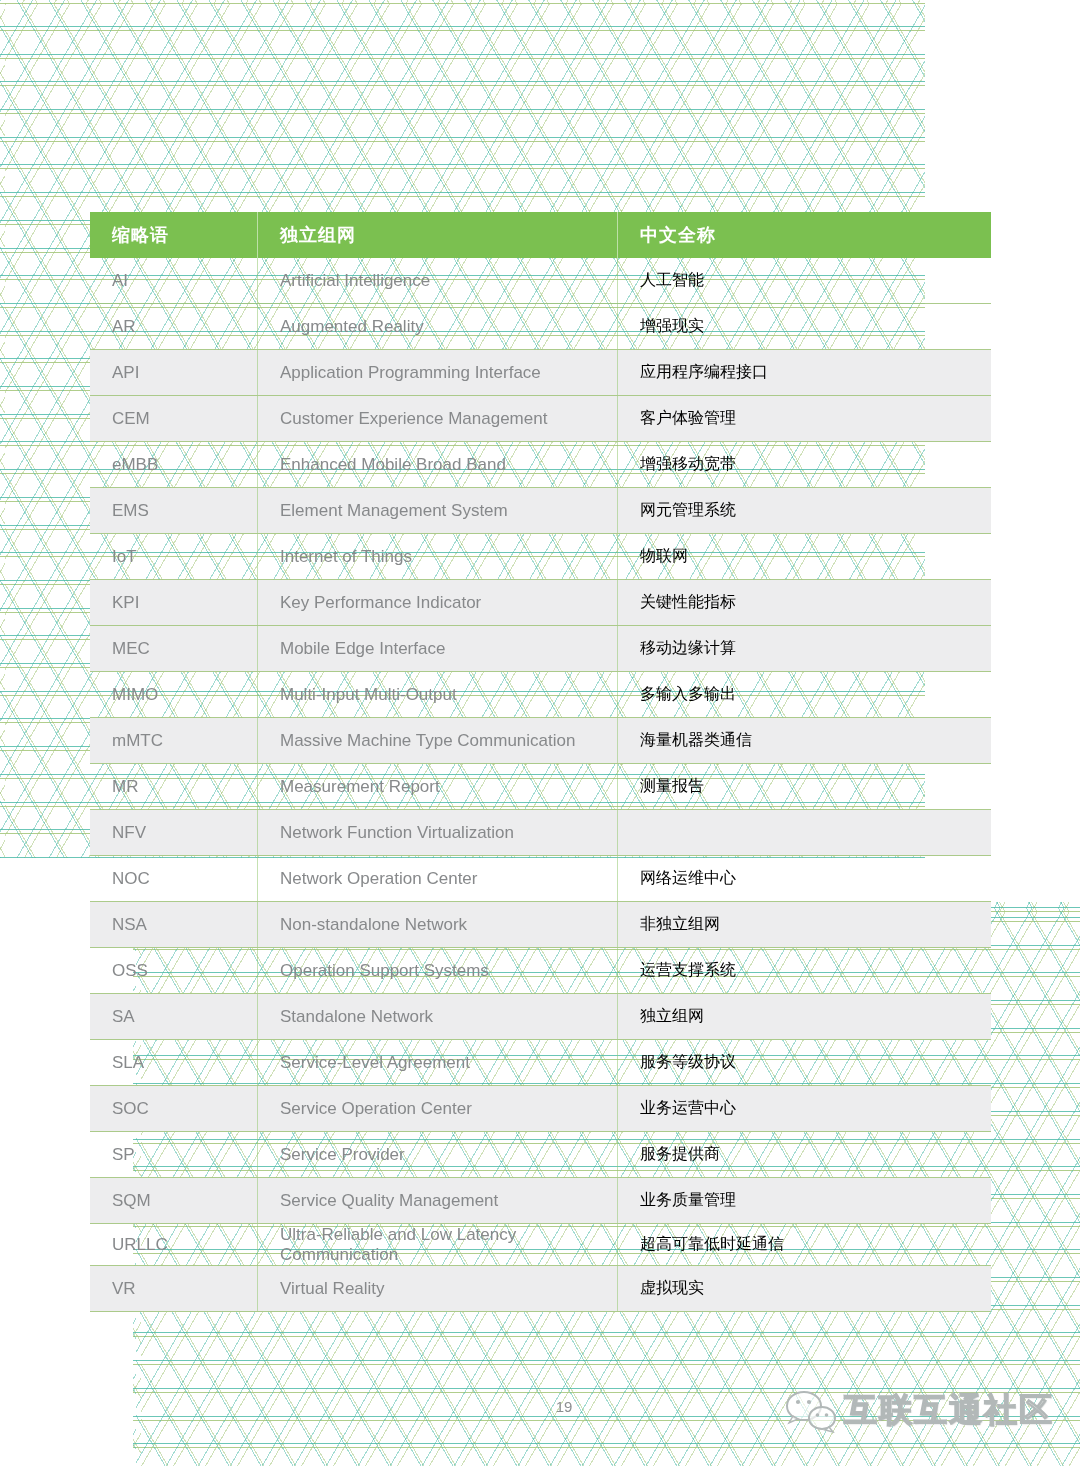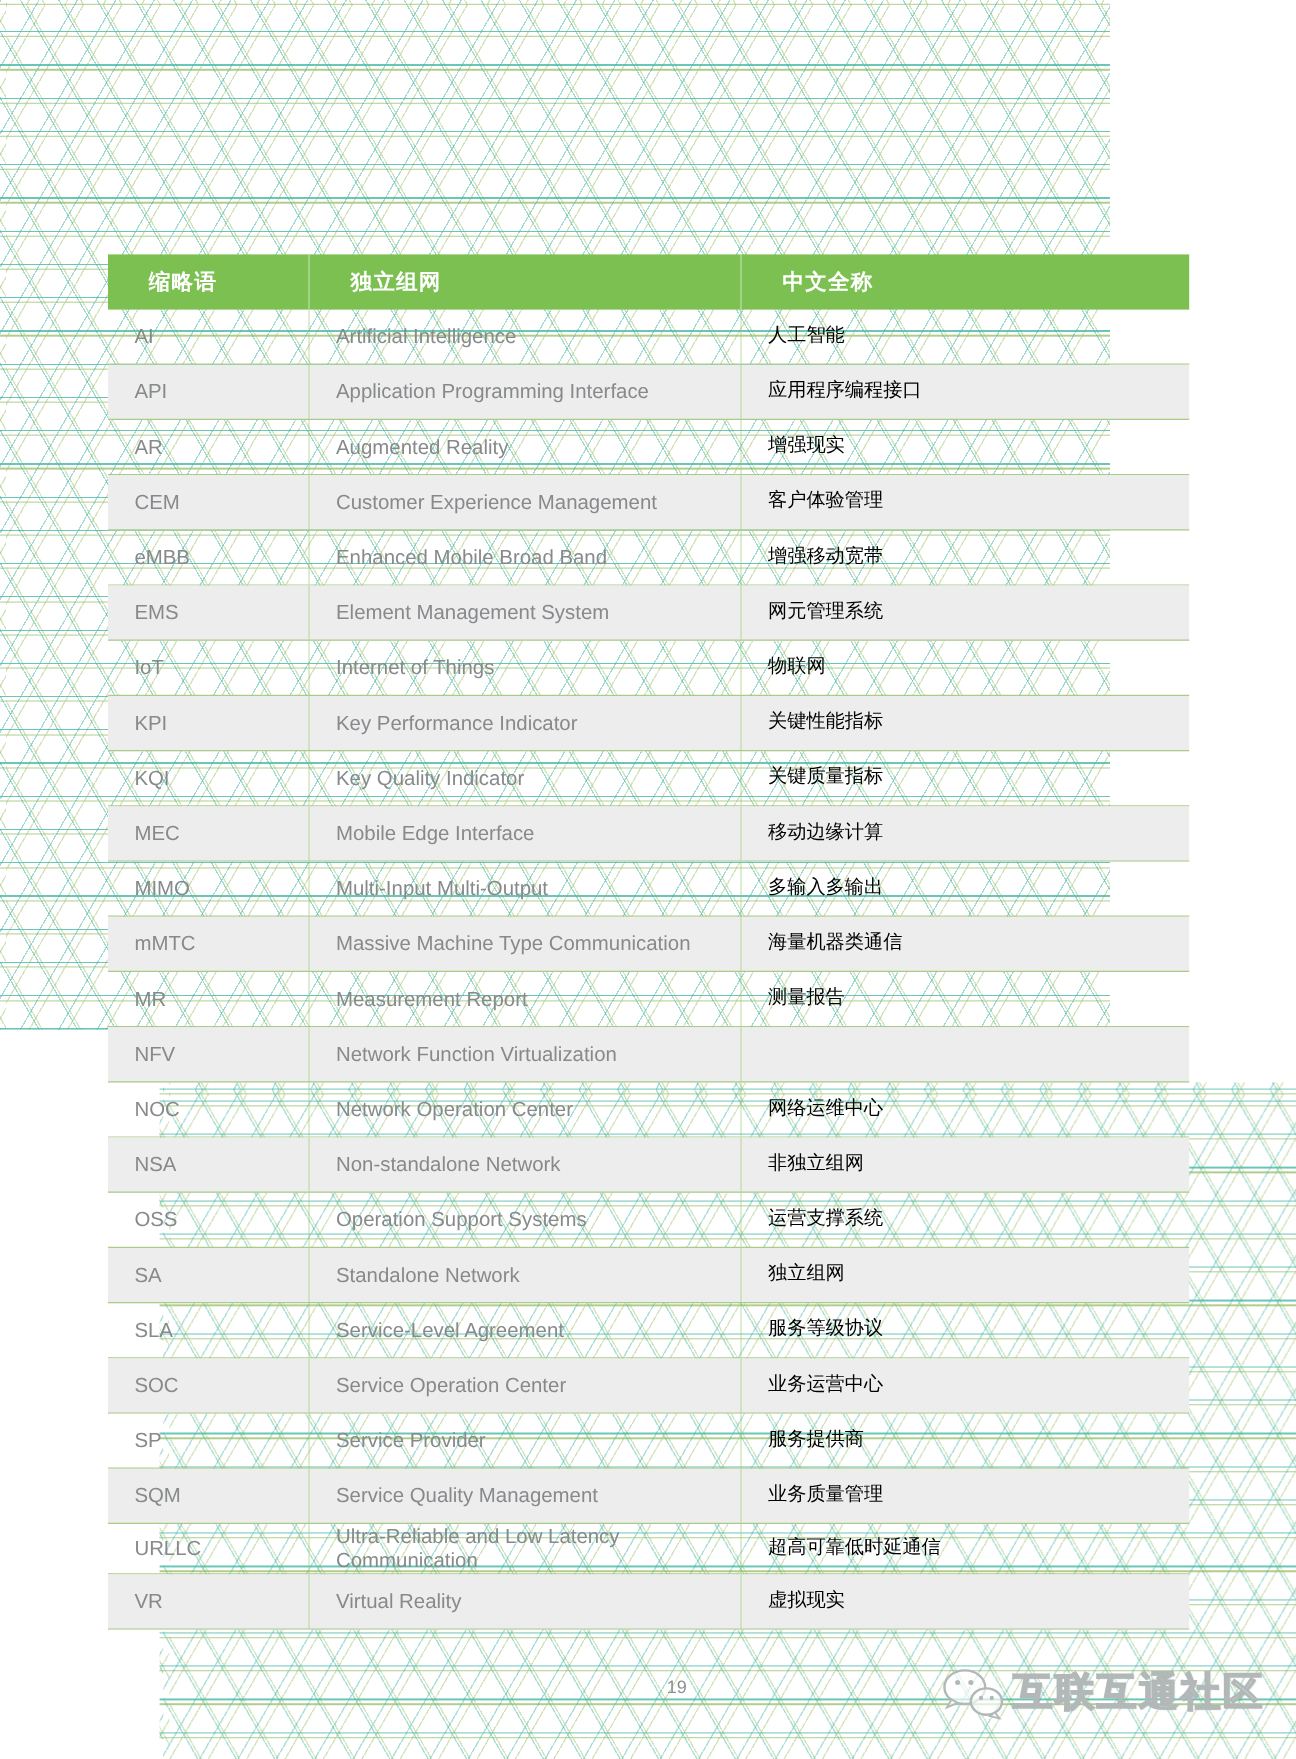--- a/index.html
+++ b/index.html
@@ -32,21 +32,21 @@
   .glossary {
     position:absolute; left:90px; top:212px; width:901px;
   }
   .thead {
     display:flex; height:46px;
     background:#7bc050;
   }
   .th {
     box-sizing:border-box;
     display:flex; align-items:center;
-    padding-left:34px;
+    padding-left:22px;
     color:#ffffff; font-weight:bold; font-size:18px;
     letter-spacing:1px;
   }
   .th:nth-child(1){ width:168px; border-right:1px solid rgba(255,255,255,0.5); }
   .th:nth-child(2){ width:360px; border-right:1px solid rgba(255,255,255,0.5); }
   .th:nth-child(3){ width:373px; }
 
   .row {
     display:flex; height:46px;
     box-sizing:border-box;
@@ -95,30 +95,30 @@
     <div class="th">缩略语</div>
     <div class="th">独立组网</div>
     <div class="th">中文全称</div>
   </div>
   <div id="tbody">
       <div class="row clear">
         <div class="cell c-abbr">AI</div>
         <div class="cell c-en">Artificial Intelligence</div>
         <div class="cell c-zh">人工智能</div>
       </div>
+      <div class="row clear">
+        <div class="cell c-abbr">AR</div>
+        <div class="cell c-en">Augmented Reality</div>
+        <div class="cell c-zh">增强现实</div>
+      </div>
       <div class="row gray">
         <div class="cell c-abbr">API</div>
         <div class="cell c-en">Application Programming Interface</div>
         <div class="cell c-zh">应用程序编程接口</div>
       </div>
-      <div class="row clear">
-        <div class="cell c-abbr">AR</div>
-        <div class="cell c-en">Augmented Reality</div>
-        <div class="cell c-zh">增强现实</div>
-      </div>
       <div class="row gray">
         <div class="cell c-abbr">CEM</div>
         <div class="cell c-en">Customer Experience Management</div>
         <div class="cell c-zh">客户体验管理</div>
       </div>
       <div class="row clear">
         <div class="cell c-abbr">eMBB</div>
         <div class="cell c-en">Enhanced Mobile Broad Band</div>
         <div class="cell c-zh">增强移动宽带</div>
       </div>
@@ -129,25 +129,20 @@
       </div>
       <div class="row clear">
         <div class="cell c-abbr">IoT</div>
         <div class="cell c-en">Internet of Things</div>
         <div class="cell c-zh">物联网</div>
       </div>
       <div class="row gray">
         <div class="cell c-abbr">KPI</div>
         <div class="cell c-en">Key Performance Indicator</div>
         <div class="cell c-zh">关键性能指标</div>
-      </div>
-      <div class="row clear">
-        <div class="cell c-abbr">KQI</div>
-        <div class="cell c-en">Key Quality Indicator</div>
-        <div class="cell c-zh">关键质量指标</div>
       </div>
       <div class="row gray">
         <div class="cell c-abbr">MEC</div>
         <div class="cell c-en">Mobile Edge Interface</div>
         <div class="cell c-zh">移动边缘计算</div>
       </div>
       <div class="row clear">
         <div class="cell c-abbr">MIMO</div>
         <div class="cell c-en">Multi-Input Multi-Output</div>
         <div class="cell c-zh">多输入多输出</div>

